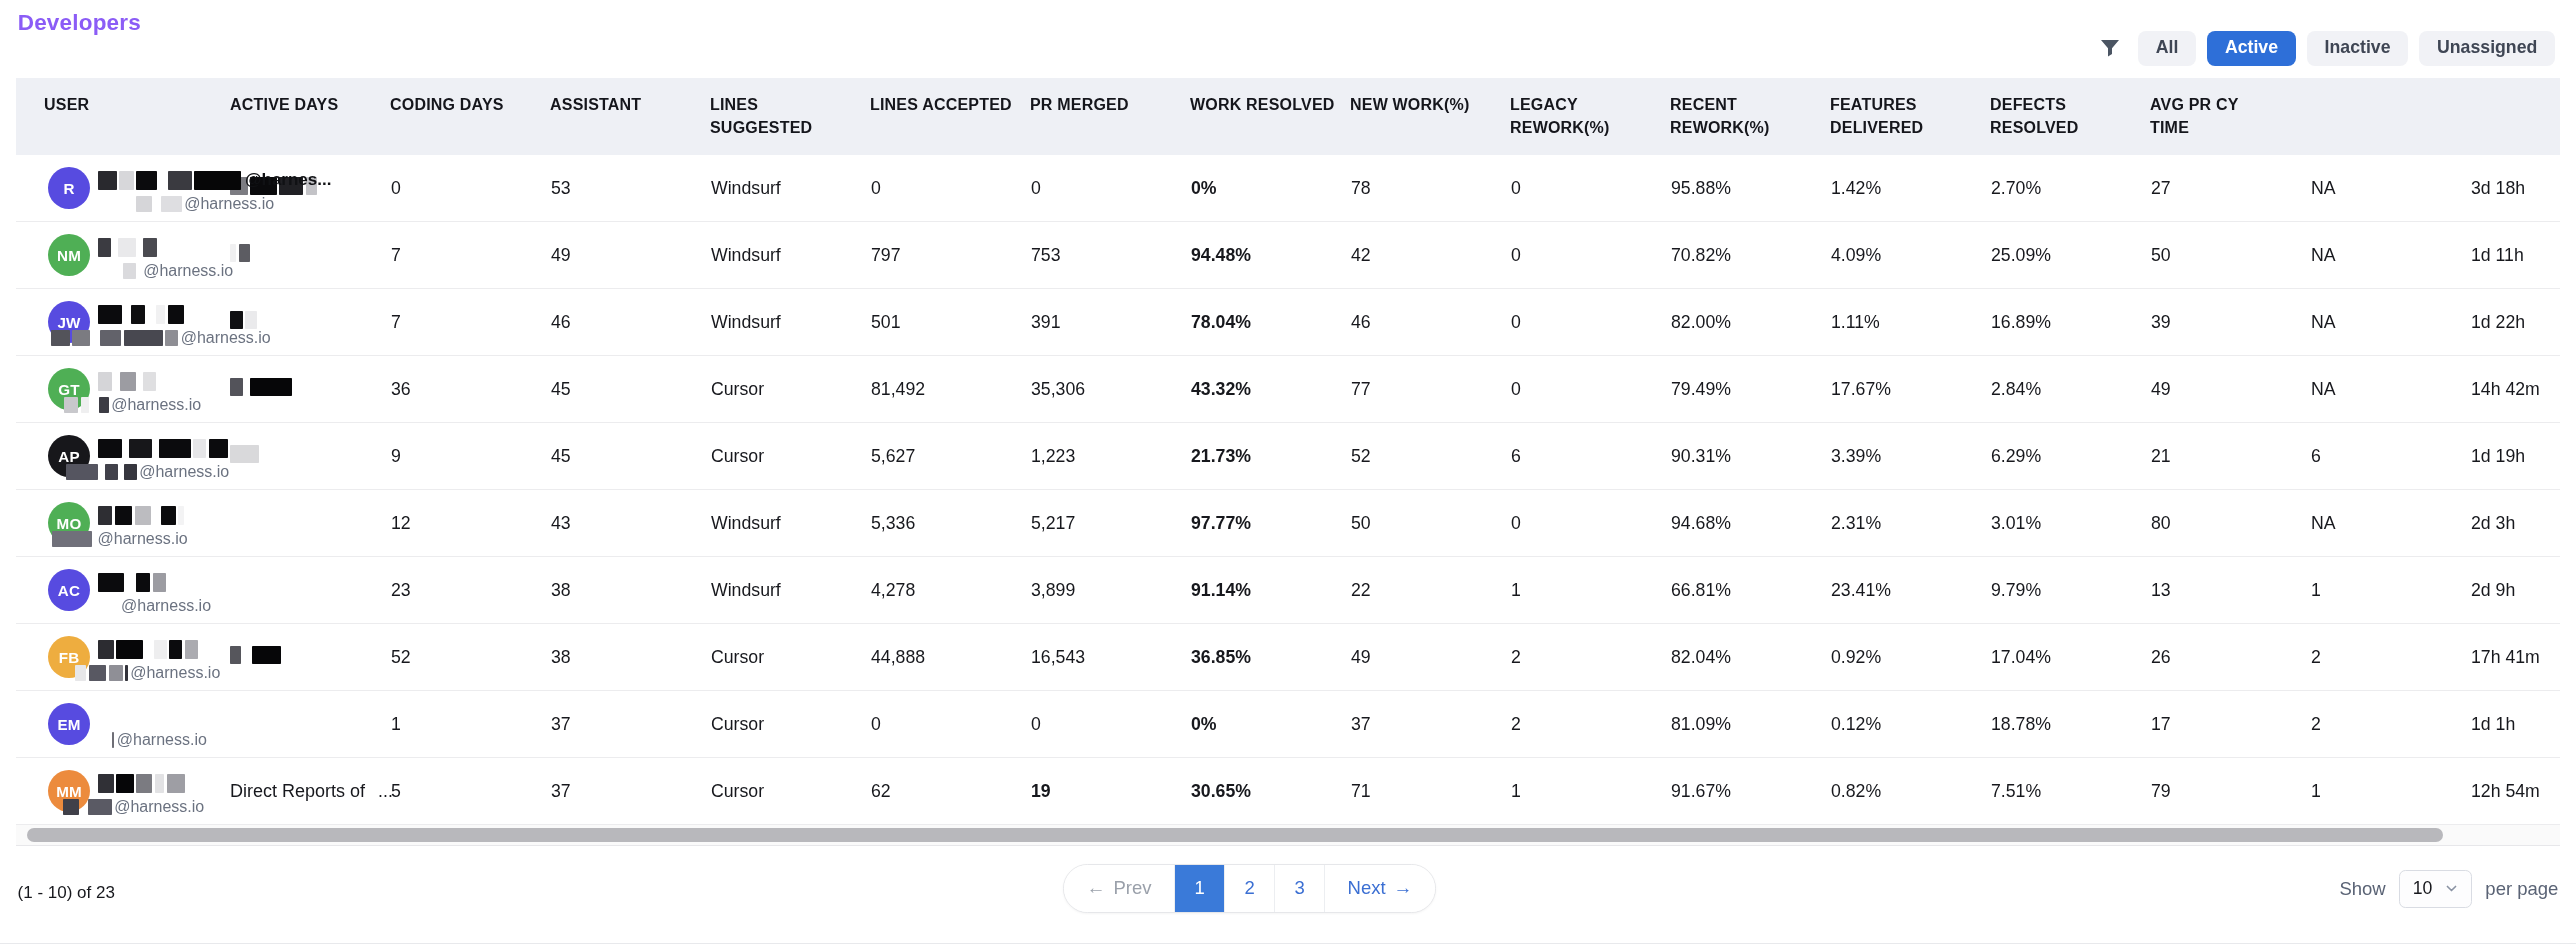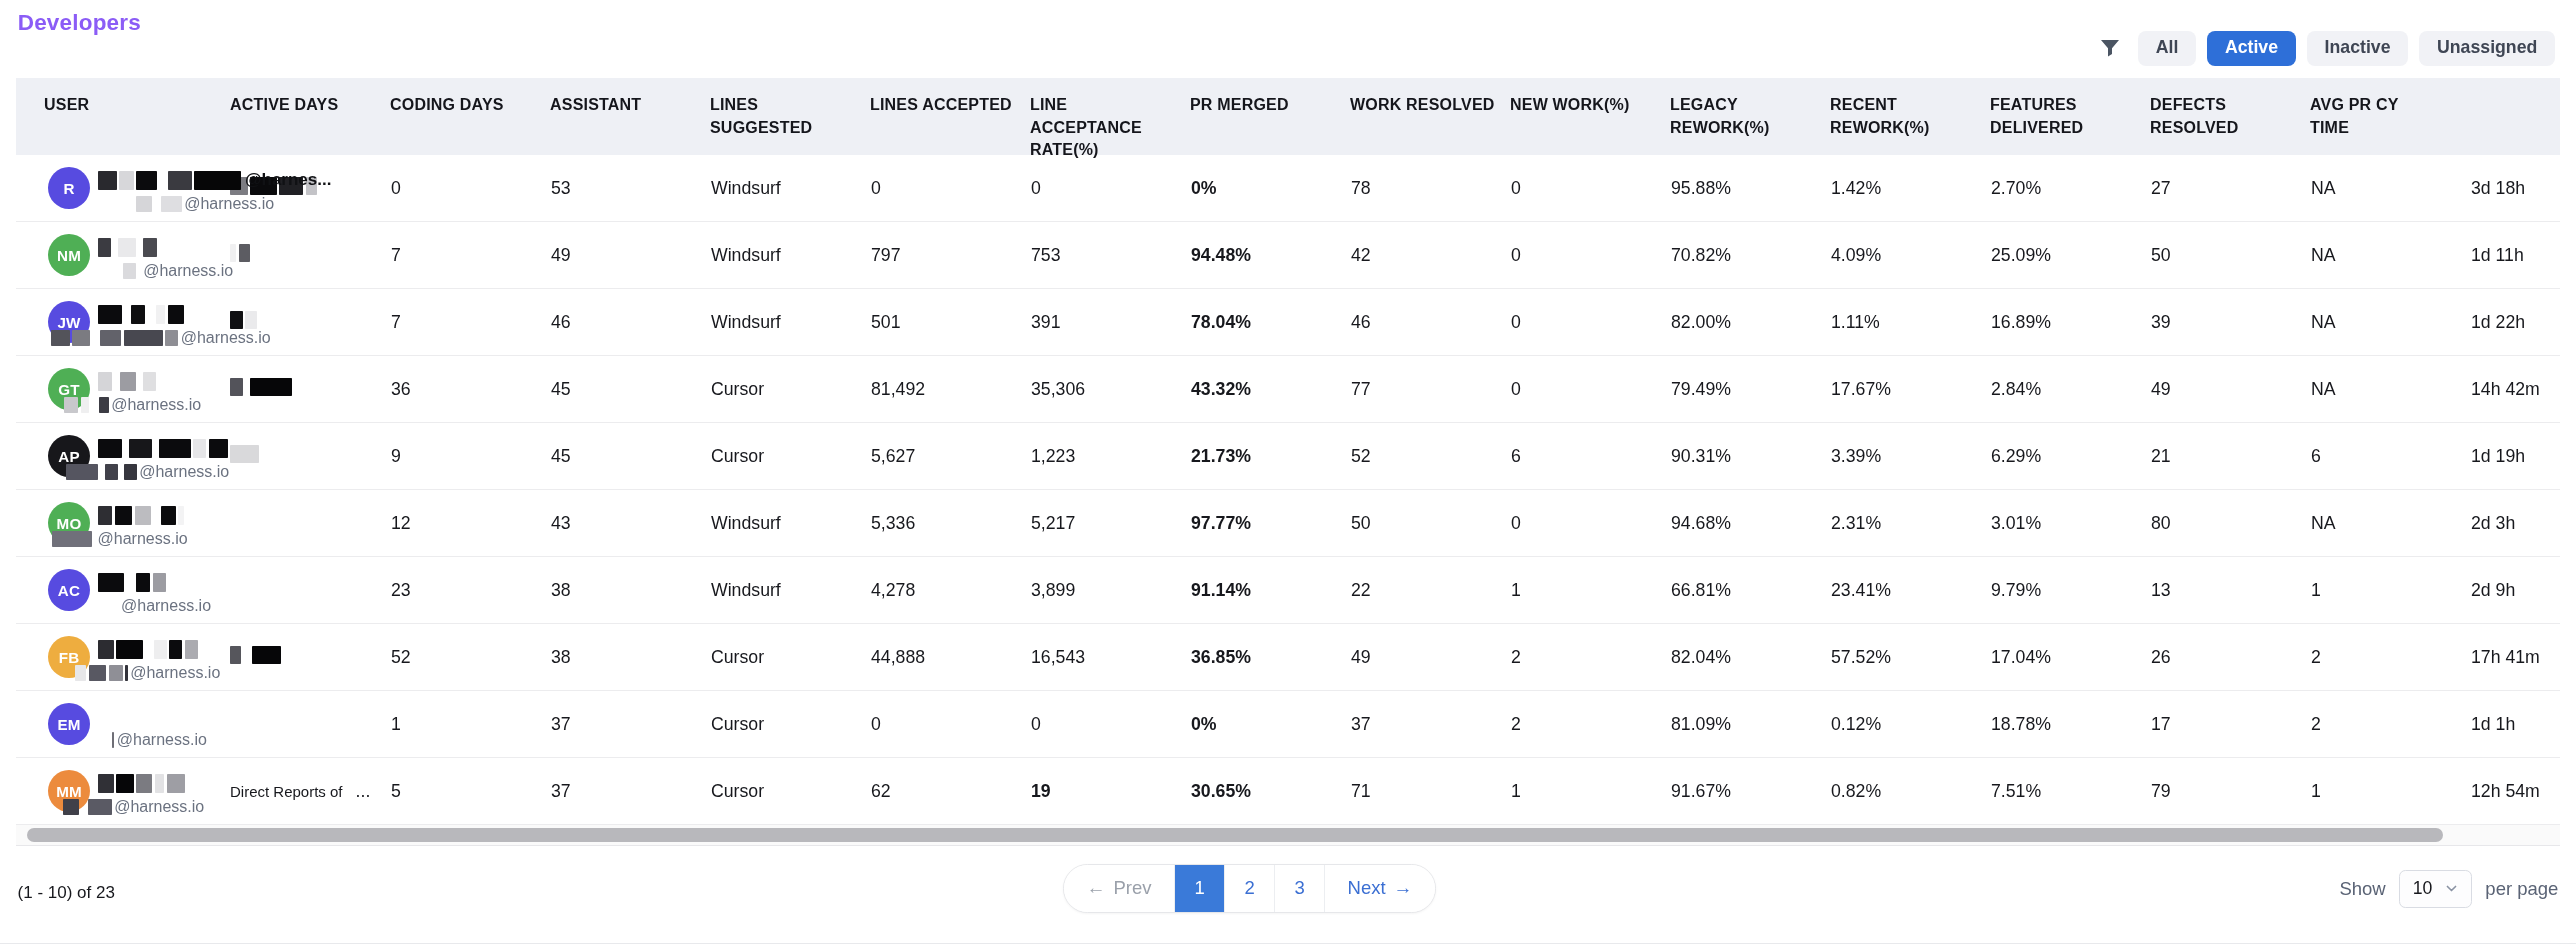--- a/index.html
+++ b/index.html
@@ -23,21 +23,21 @@
   .td { flex:none; font-size:17.7px; color:#17181d; padding-right:9.6px; white-space:nowrap; }
   .td.bold { font-weight:700; }
   .td.user { position:relative; height:100%; padding-right:0; }
   .avatar { position:absolute; left:32px; top:12px; width:42px; height:42px; border-radius:50%; color:#fff; font-size:15.2px; font-weight:700; display:flex; align-items:center; justify-content:center; letter-spacing:0.2px; }
   .nameline { position:absolute; left:82px; top:14.4px; display:flex; align-items:center; height:21px; white-space:nowrap; }
   .name-text { font-size:17px; font-weight:700; color:#101114; margin-left:1.6px; }
   .emailline { position:absolute; top:39px; display:flex; align-items:center; height:19px; font-size:16px; color:#6b7280; white-space:nowrap; }
   .blocks { display:inline-flex; align-items:center; }
   .blk { display:inline-block; margin-right:2.4px; border-radius:0.8px; }
   .gap { display:inline-block; }
-  .team-text { font-size:15px; color:#17181d; }
+  .team-text { font-size:18px; color:#17181d; }
   .team-suffix { font-size:17.7px; color:#17181d; margin-left:13px; }
 
   
   .scroll-row { margin:0 16px; height:21px; background:#fafafa; border-bottom:0.8px solid #e7e7ea; position:relative; }
   .scroll-thumb { position:absolute; left:11.2px; top:3.2px; width:2416px; height:13.6px; border-radius:7.2px; background:#b8b8bc; }
 
   
   .footer { position:relative; margin:0 16px; height:88px; }
   .range-label { position:absolute; left:1.6px; top:37px; font-size:17px; color:#17181d; }
   .pager { position:absolute; left:1047px; top:17.7px; display:inline-flex; background:#fff; border:0.8px solid #e6e7ea; border-radius:26px; overflow:hidden; box-shadow:0 0.8px 2.4px rgba(0,0,0,.05); }
@@ -74,23 +74,20 @@
 
 <div class="table-wrap">
   <div class="thead">
       <div class="th first" style="width: 214px;">USER</div>
       <div class="th" style="width: 160px;">ACTIVE DAYS</div>
       <div class="th" style="width: 160px;">CODING DAYS</div>
       <div class="th" style="width: 160px;">ASSISTANT</div>
       <div class="th" style="width: 160px;">LINES
 SUGGESTED</div>
       <div class="th" style="width: 160px;">LINES ACCEPTED</div>
-      <div class="th" style="width: 160px;">LINE
-ACCEPTANCE
-RATE(%)</div>
       <div class="th" style="width: 160px;">PR MERGED</div>
       <div class="th" style="width: 160px;">WORK RESOLVED</div>
       <div class="th" style="width: 160px;">NEW WORK(%)</div>
       <div class="th" style="width: 160px;">LEGACY
 REWORK(%)</div>
       <div class="th" style="width: 160px;">RECENT
 REWORK(%)</div>
       <div class="th" style="width: 160px;">FEATURES
 DELIVERED</div>
       <div class="th" style="width: 160px;">DEFECTS
@@ -410,21 +407,21 @@
           </span></div>
         <div class="td" style="width: 160px;">52</div>
         <div class="td" style="width: 160px;">38</div>
         <div class="td" style="width: 160px;">Cursor</div>
         <div class="td" style="width: 160px;">44,888</div>
         <div class="td" style="width: 160px;">16,543</div>
         <div class="td bold" style="width: 160px;">36.85%</div>
         <div class="td" style="width: 160px;">49</div>
         <div class="td" style="width: 160px;">2</div>
         <div class="td" style="width: 160px;">82.04%</div>
-        <div class="td" style="width: 160px;">57.52%</div>
+        <div class="td" style="width: 160px;">0.92%</div>
         <div class="td" style="width: 160px;">17.04%</div>
         <div class="td" style="width: 160px;">26</div>
         <div class="td" style="width: 160px;">2</div>
         <div class="td" style="width: 160px;">17h 41m</div>
       </div>
       <div class="tr">
         <div class="td user" style="width: 214px;">
           <span class="avatar" style="background: rgb(87, 75, 224);">EM</span>
           <span class="nameline">
             <span class="blocks"></span>

